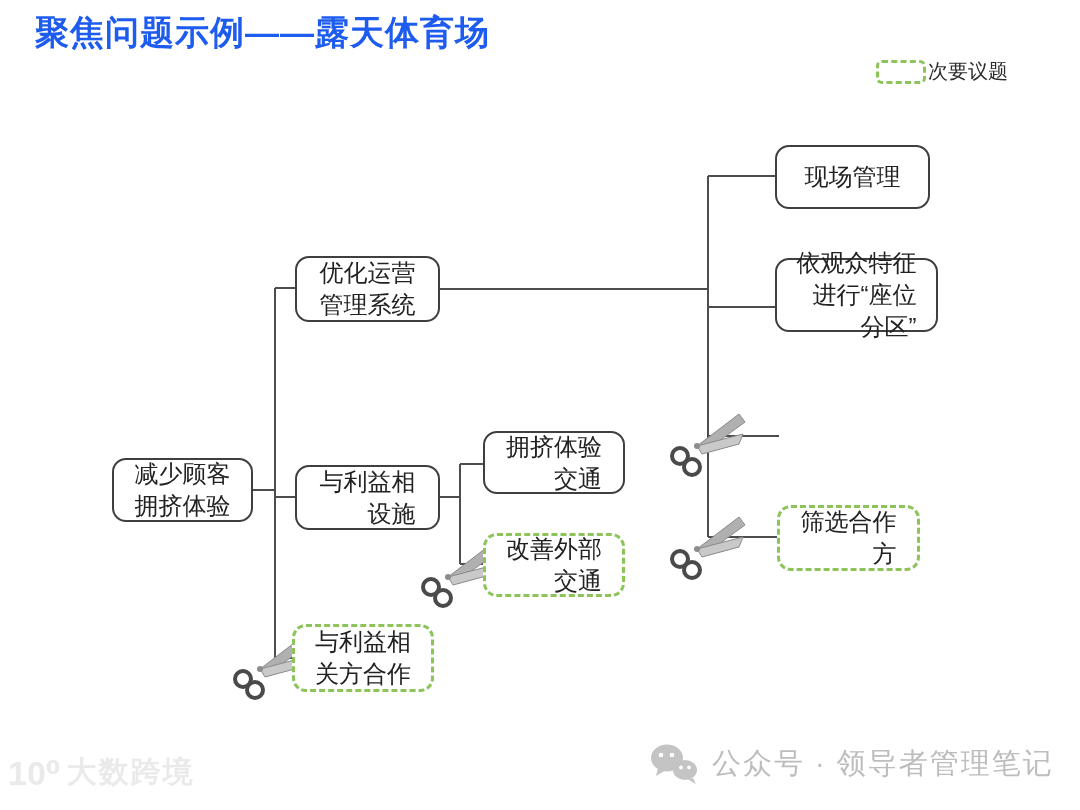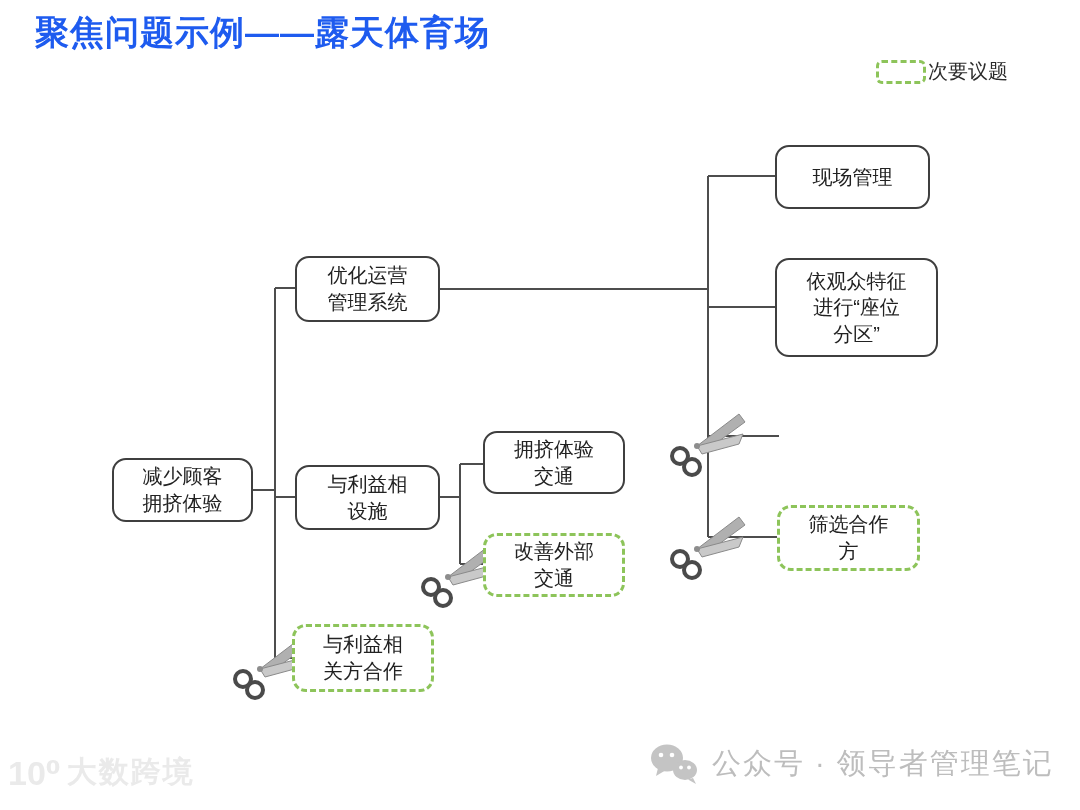--- a/index.html
+++ b/index.html
@@ -14,32 +14,32 @@
   .legend{
     position:absolute;left:876px;top:58px;display:flex;align-items:center;gap:2px;
   }
   .legend-swatch{
     width:50px;height:24px;border:3px dashed #8dc45a;border-radius:6px;background:#fff;box-sizing:border-box;
   }
   .legend-label{font-size:20px;color:#2b2b2b;}
   svg.wires{position:absolute;left:0;top:0;z-index:1;}
   .node{
     position:absolute;z-index:2;box-sizing:border-box;
-    display:flex;align-items:center;justify-content:center;text-align:center;
+    display:flex;align-items:center;justify-content:center;text-align:right;
     background:#ffffff;border:2.5px solid #3f3f3f;border-radius:14px;
-    font-size:20px;color:#222;line-height:1.33;white-space:pre-line;padding:2px 6px;
+    font-size:24px;color:#222;line-height:1.33;white-space:pre-line;padding:2px 6px;
   }
   .node.dashed{border:3px dashed #8dc45a;}
   
   .n-root{left:112px;top:458px;width:141px;height:64px;}
   .n-optimize{left:295px;top:256px;width:145px;height:66px;}
   .n-hardware{left:295px;top:465px;width:145px;height:65px;}
   .n-stakeholder{left:292px;top:624px;width:142px;height:68px;}
   .n-onsite{left:775px;top:145px;width:155px;height:64px;}
-  .n-seatzone{left:775px;top:258px;width:163px;height:99px;}
+  .n-seatzone{left:775px;top:258px;width:163px;height:74px;}
   .n-limittime{left:777px;top:401px;width:143px;height:66px;}
   .n-filterpartner{left:777px;top:505px;width:143px;height:66px;}
   .n-internal{left:483px;top:431px;width:142px;height:63px;}
   .n-external{left:483px;top:533px;width:142px;height:64px;}
   .footer{
     position:absolute;left:650px;top:742px;display:flex;align-items:center;gap:12px;z-index:2;
   }
   .footer-text{font-size:29px;color:#bdbdbd;letter-spacing:2px;white-space:nowrap;}
   .watermark{
     position:absolute;left:8px;top:752px;display:flex;align-items:center;gap:6px;z-index:2;

